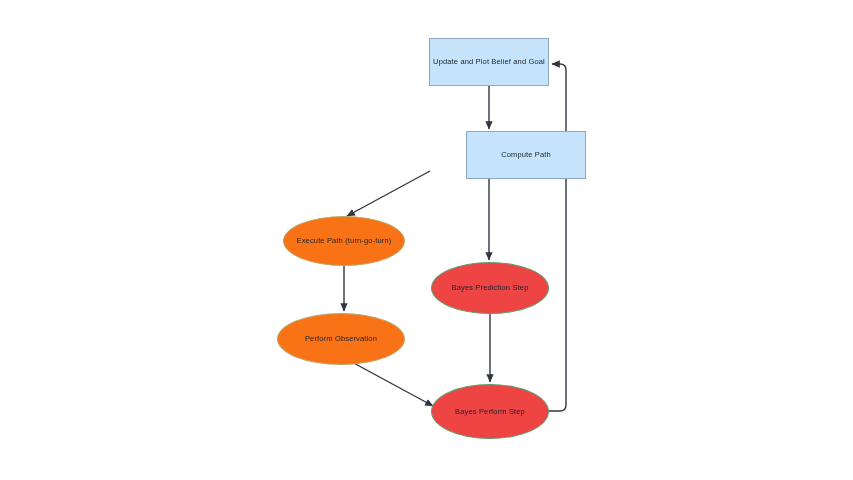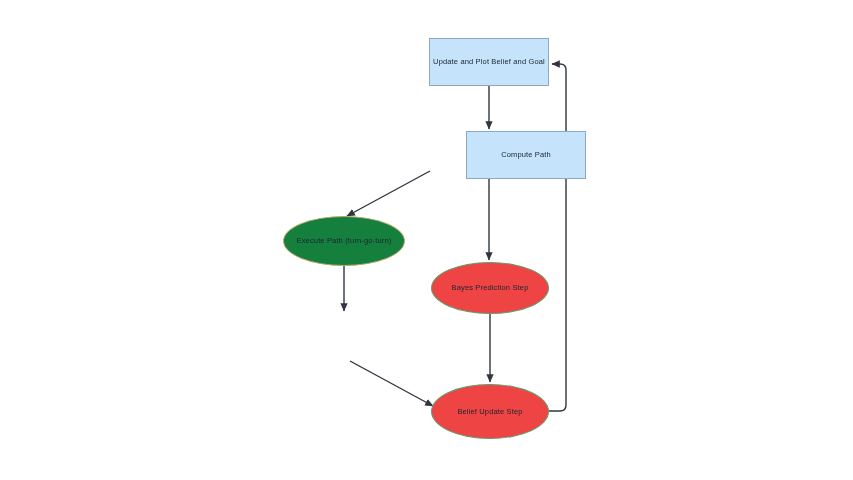--- a/index.html
+++ b/index.html
@@ -40,21 +40,21 @@
     z-index: 2;
   }
   .node-rect {
     background: #c5e4fb;
     border: 1px solid #8ea9bf;
   }
   .node-ellipse {
     border-radius: 50%;
   }
   .node-yellow {
-    background: #15803d;
+    background: #f97316;
     border: 1px solid #b9a96a;
   }
   .node-green {
     background: #ef4444;
     border: 1px solid #5f9e6c;
   }
   .node-label {
     display: block;
     padding: 0 4px;
     white-space: nowrap;
@@ -92,22 +92,25 @@
   </div>
 
   <div class="node node-rect" style="left: 429px; top: 131px; width: 120px; height: 48px; margin-left: 37px;">
     <span class="node-label">Compute Path</span>
   </div>
 
   <div class="node node-ellipse node-yellow" style="left: 283px; top: 216px; width: 122px; height: 50px;">
     <span class="node-label">Execute Path (turn-go-turn)</span>
   </div>
 
+  <div class="node node-ellipse node-yellow" style="left: 277px; top: 313px; width: 128px; height: 52px;">
+    <span class="node-label">Perform Observation</span>
+  </div>
 
   <div class="node node-ellipse node-green" style="left: 431px; top: 262px; width: 118px; height: 52px;">
     <span class="node-label">Bayes Prediction Step</span>
   </div>
 
   <div class="node node-ellipse node-green" style="left: 431px; top: 384px; width: 118px; height: 55px;">
-    <span class="node-label">Belief Update Step</span>
+    <span class="node-label">Bayes Perform Step</span>
   </div>
 
 </div>
 
 </body></html>

